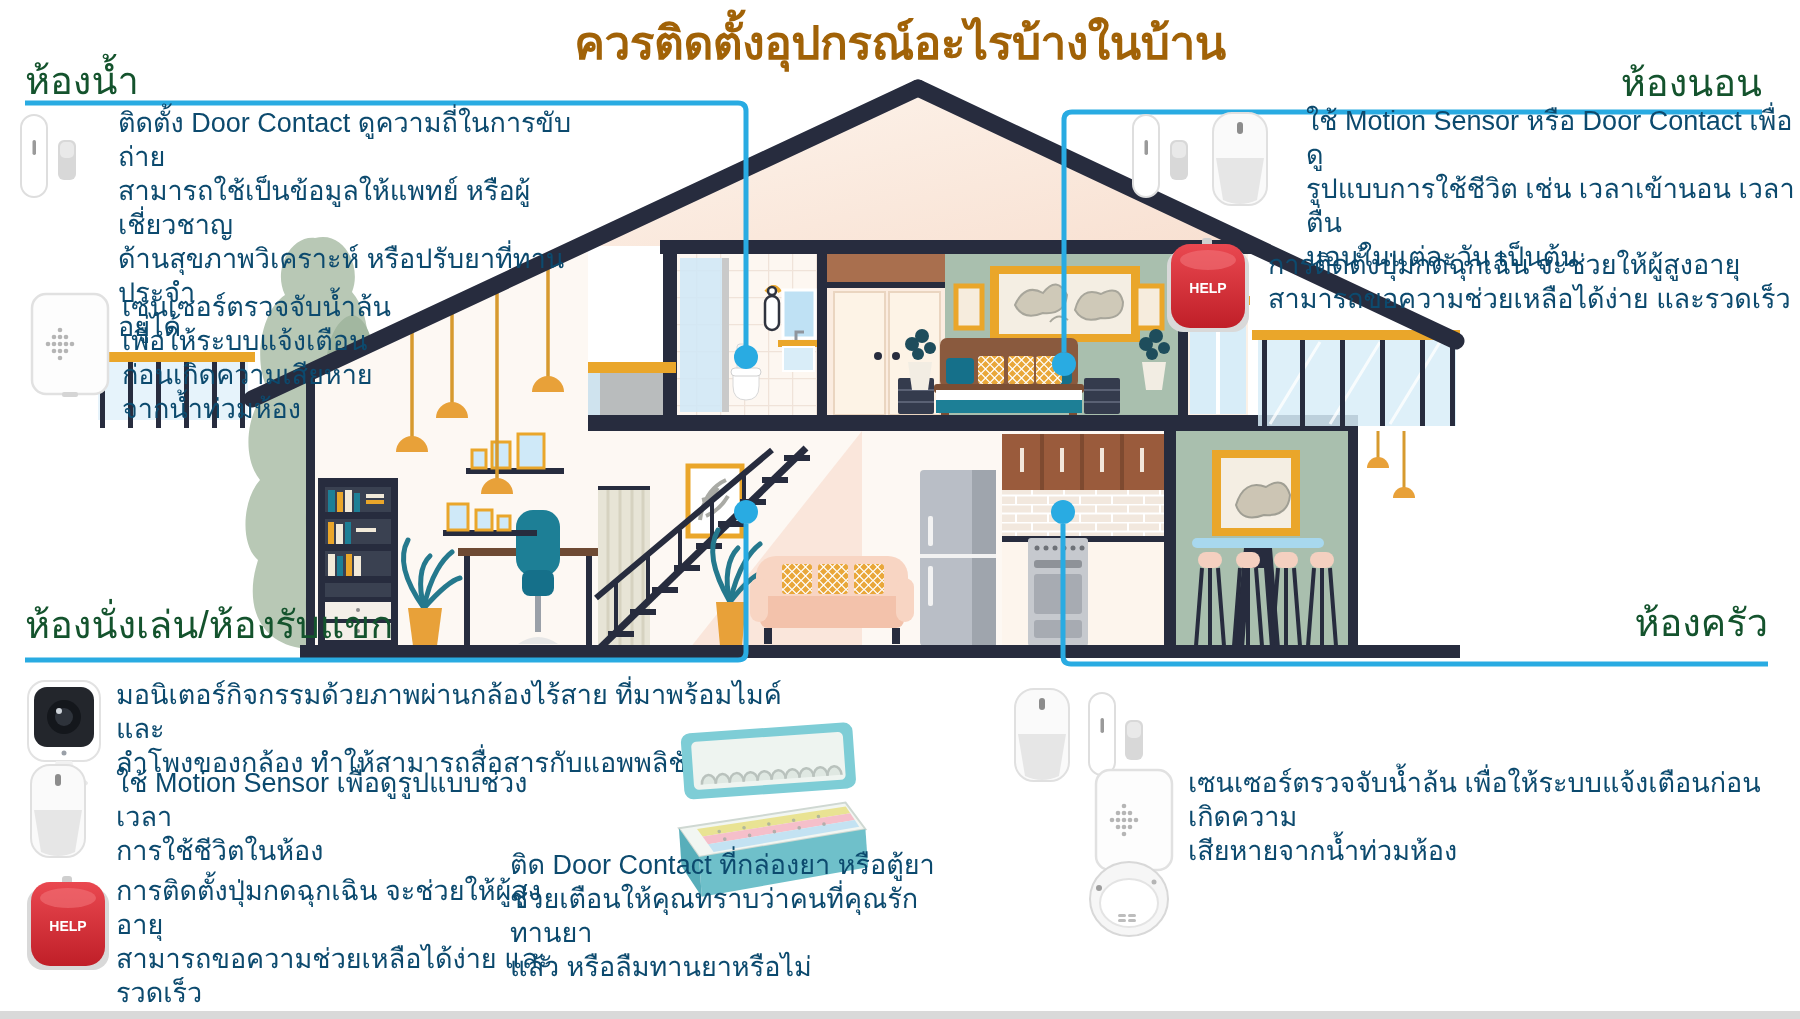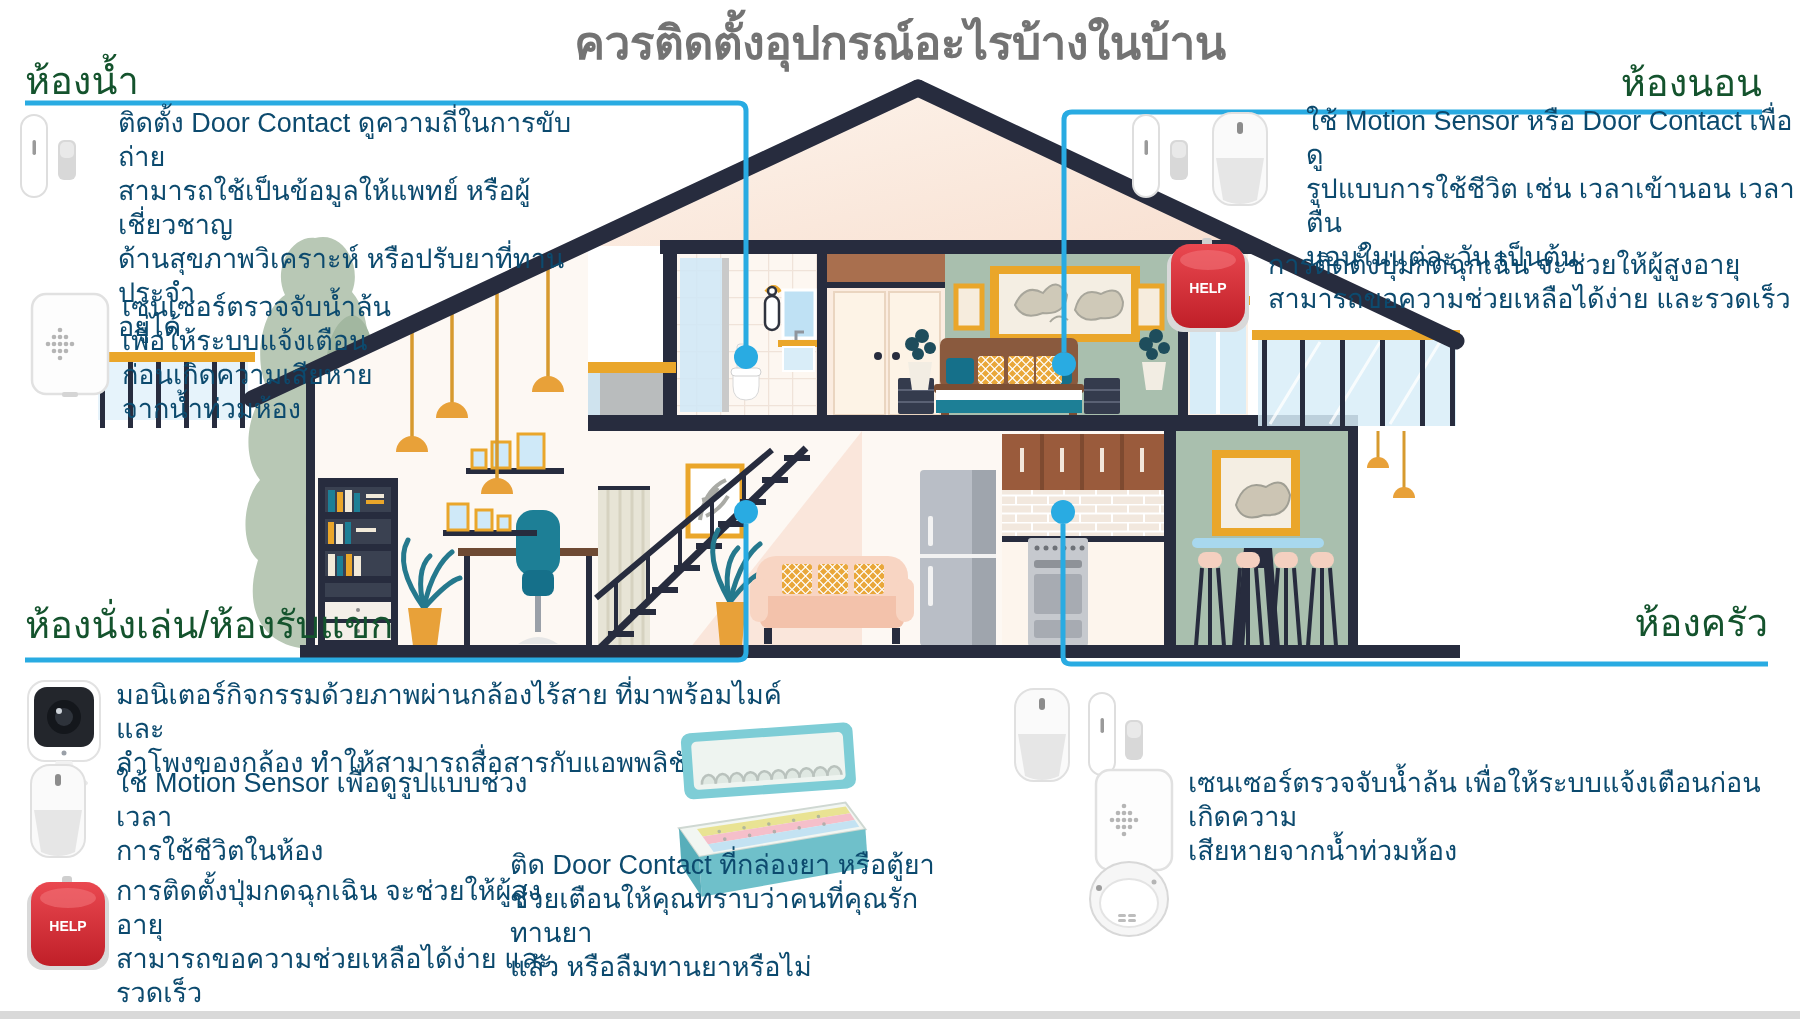--- a/index.html
+++ b/index.html
@@ -1,20 +1,20 @@
 <!DOCTYPE html>
 <html><head>
 <meta charset="utf-8">
 <style>
   html,body{margin:0;padding:0;background:#fff;}
   .canvas{position:relative;width:1800px;height:1019px;background:#ffffff;overflow:hidden;
           font-family:"Liberation Sans","DejaVu Sans",sans-serif;}
   .abs{position:absolute;}
   #page-title{left:0;top:6px;width:1800px;text-align:center;font-size:46px;font-weight:700;
-              color:#737373;letter-spacing:-.5px;}
+              color:#a16207;letter-spacing:-.5px;}
   .room-header{font-size:38px;font-weight:400;color:#14532d;white-space:nowrap;}
   .itext{margin:0;font-size:27px;line-height:34px;font-weight:500;color:#0c4a6e;white-space:pre-line;}
   .icon-slot{display:flex;align-items:flex-start;}
   svg{display:block;}
   #house-layer{left:0;top:0;}
   #bottom-bar{left:0;top:1011px;width:1800px;height:8px;background:#d9d9d9;}
 </style>
 </head>
 <body>
 

